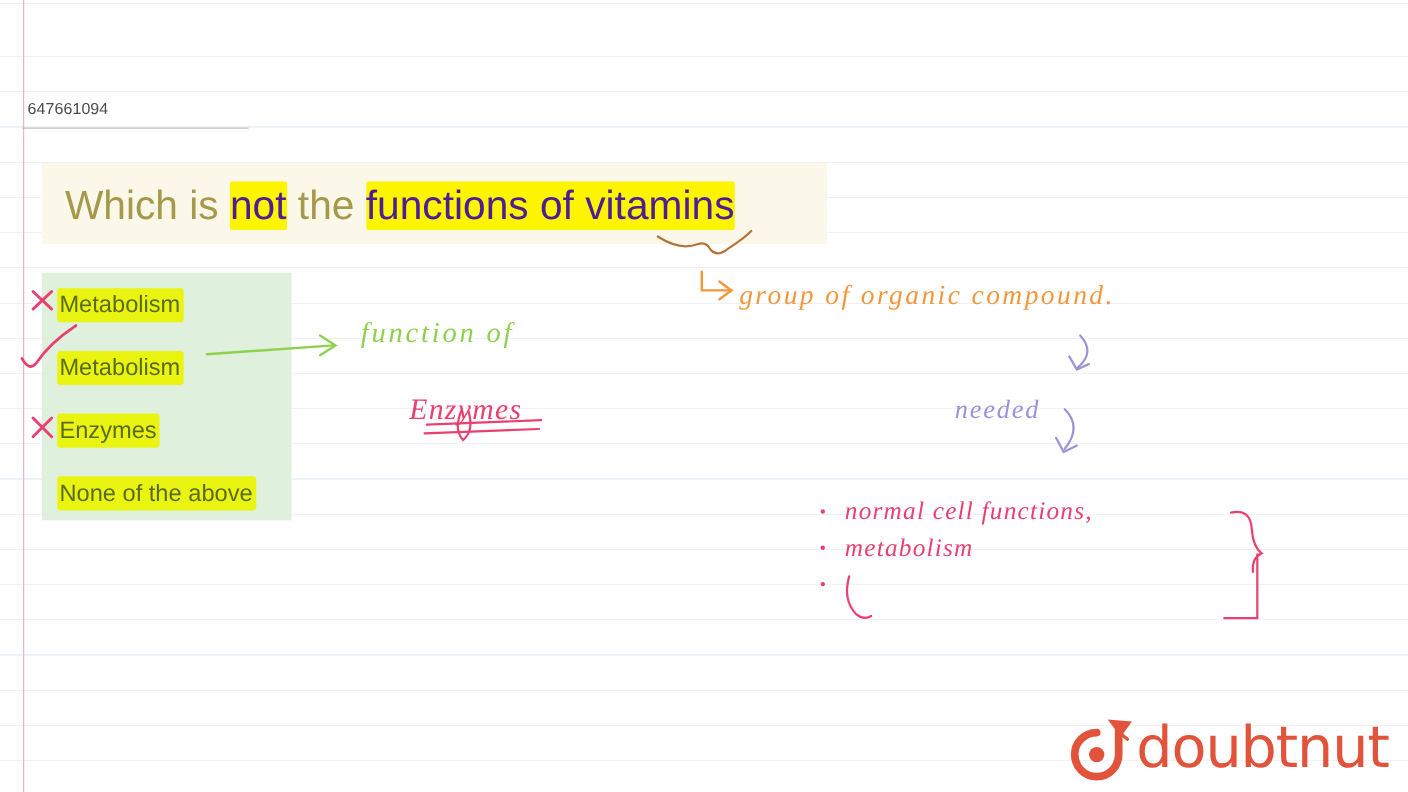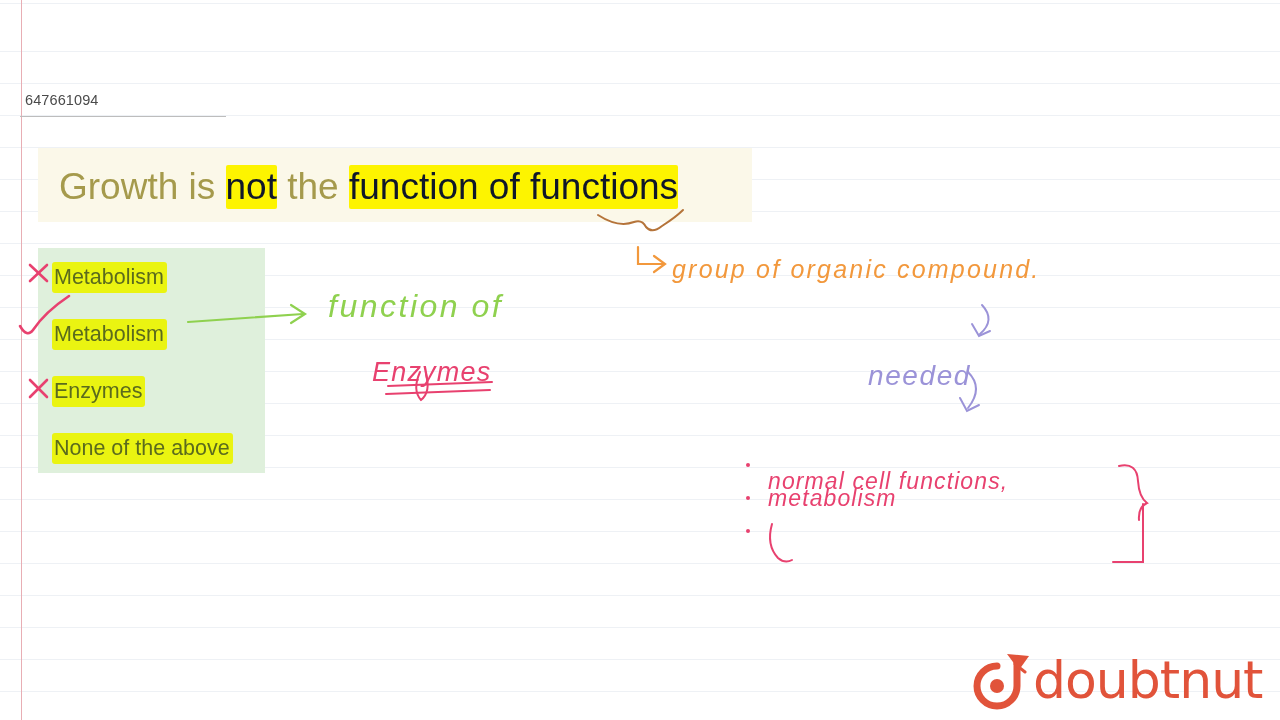--- a/index.html
+++ b/index.html
@@ -68,21 +68,21 @@
     left: 59px; top: 166px;
     font-size: 37px;
     line-height: 42px;
     color: #a59a4c;
     white-space: nowrap;
     font-family: "Liberation Sans", sans-serif;
     font-weight: 400;
   }
   #question-text .hl {
     background: #fdf400;
-    color: #0f172a;
+    color: #4c1d95;
     padding: 1px 0 2px 0;
     border-radius: 2px;
   }
 
   
   #options-box {
     position: absolute;
     left: 38px; top: 248px;
     width: 227px; height: 225px;
     background: #dff0dc;
@@ -114,56 +114,56 @@
   #ink {
     position: absolute;
     left: 0; top: 0;
     width: 1280px; height: 720px;
     pointer-events: none;
   }
 
   
   .hand {
     position: absolute;
-    font-family: Liberation Sans, sans-serif;
+    font-family: Liberation Serif, serif;
     font-style: italic;
     white-space: nowrap;
     pointer-events: none;
   }
   #hw-function-of {
     left: 328px; top: 288px;
-    font-size: 32px;
+    font-size: 26px;
     color: #8fd14f;
     letter-spacing: 2.5px;
   }
   #hw-enzymes {
     left: 372px; top: 357px;
     font-size: 27px;
     color: #e8416f;
     letter-spacing: 1.2px;
   }
   #hw-organic {
     left: 672px; top: 255px;
     font-size: 25px;
     color: #f2983c;
     letter-spacing: 2.2px;
   }
   #hw-needed {
     left: 868px; top: 360px;
-    font-size: 28px;
+    font-size: 24px;
     color: #9b93d8;
     letter-spacing: 1.6px;
   }
   .hw-bullet-text {
     left: 768px;
     font-size: 23px;
     color: #e8416f;
     letter-spacing: 1.1px;
   }
-  #hw-b0 { top: 468px; }
+  #hw-b0 { top: 452px; }
   #hw-b1 { top: 485px; }
   #hw-b2 { top: 518px; }
   .hw-dot {
     position: absolute;
     left: 746px;
     width: 4px; height: 4px;
     border-radius: 50%;
     background: #e8416f;
   }
   #dot0 { top: 463px; }
@@ -192,21 +192,21 @@
 
 <div id="page">
 
   <div id="ruled-lines"></div>
   <div id="margin-line"></div>
 
   <div id="qid">647661094</div>
   <div id="qid-rule"></div>
 
   <div id="question-box"></div>
-  <div id="question-text"><span>Growth is </span><span class="hl">not</span><span> the </span><span class="hl">function of functions</span></div>
+  <div id="question-text"><span>Which is </span><span class="hl">not</span><span> the </span><span class="hl">functions of vitamins</span></div>
 
   <div id="options-box">
     <div class="option-row" id="opt0">
       <span class="option-label">Metabolism</span>
     </div>
     <div class="option-row" id="opt1">
       <span class="option-label">Metabolism</span>
     </div>
     <div class="option-row" id="opt2">
       <span class="option-label">Enzymes</span>

